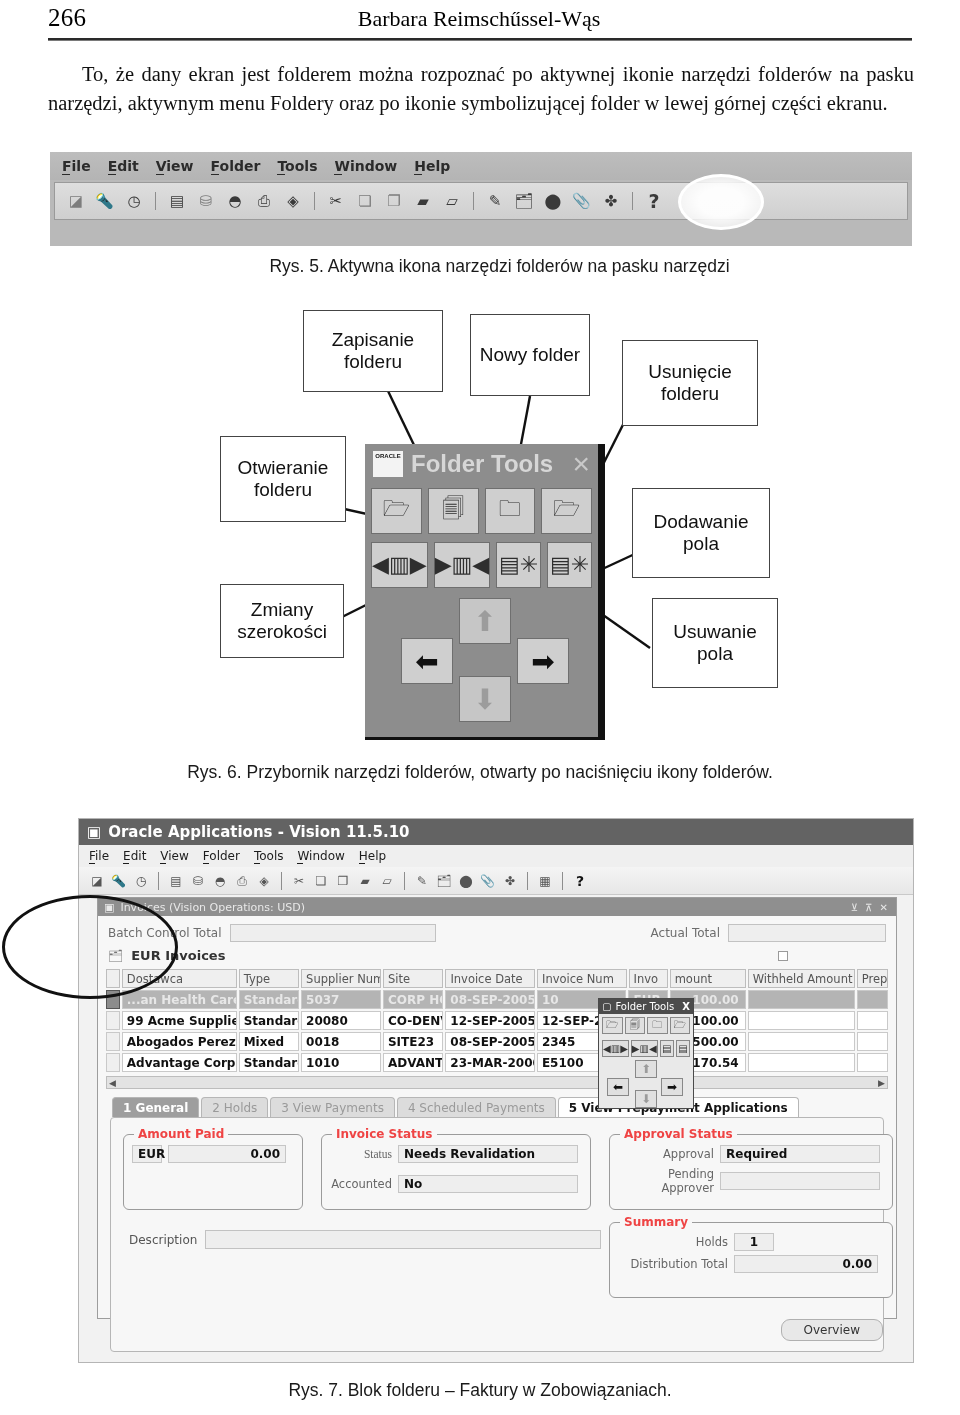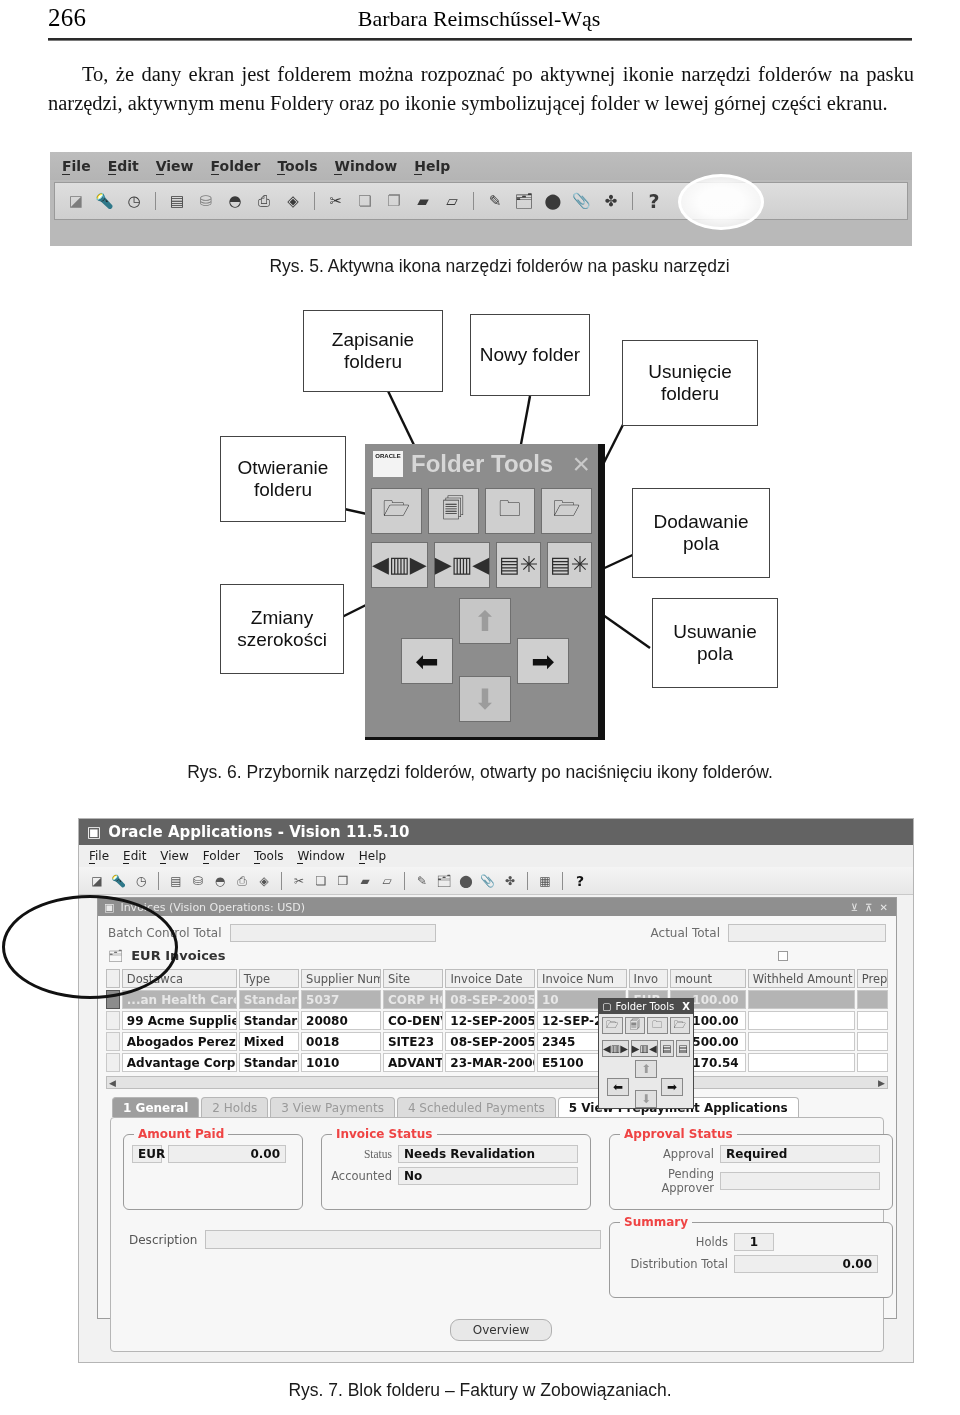--- a/index.html
+++ b/index.html
@@ -203,21 +203,21 @@
     font-size:12px; font-weight:700; color:#ef4444;
   }
   .frow { display:flex; align-items:center; gap:6px; margin: 10px 8px 0 8px; }
   .frow .fl { font-size:11.5px; color:#666; text-align:right; }
   .inp {
     background:#eeeeee; border:1px solid #c6c6c6; height:18px; font-size:12px;
     font-weight:700; color:#111; display:flex; align-items:center; padding:0 5px;
   }
   .inp.num { justify-content:flex-end; }
   .ovw {
-    position:absolute; left:8px; right:0; bottom:10px; display:flex; justify-content:center;
+    position:absolute; left:8px; right:0; bottom:10px; display:flex; justify-content:flex-end;
   }
   .ovw button {
     font-family:"DejaVu Sans",sans-serif; font-size:12px; color:#333;
     background:#e8e8e8; border:1px solid #b0b0b0; border-radius:9px;
     padding: 3px 22px;
   }
   
   .o-ftools {
     position:absolute; left:500px; top:100px; width:96px; z-index: 6;
     background:#e9e9e9; border:1px solid #4a4a4a;
@@ -322,21 +322,21 @@
 folderu</span>
   </div>
   <div class="callout" style="left:220px; top:140px; width:126px; height:86px;">
     <span style="white-space:pre-line">Otwieranie
 folderu</span>
   </div>
   <div class="callout" style="left:632px; top:192px; width:138px; height:90px;">
     <span style="white-space:pre-line">Dodawanie
 pola</span>
   </div>
-  <div class="callout" style="left:220px; top:288px; width:124px; height:90px;">
+  <div class="callout" style="left:220px; top:288px; width:124px; height:74px;">
     <span style="white-space:pre-line">Zmiany
 szerokości</span>
   </div>
   <div class="callout" style="left:652px; top:302px; width:126px; height:90px;">
     <span style="white-space:pre-line">Usuwanie
 pola</span>
   </div>
 
   <div class="ftools">
     <div class="ft-title">
@@ -554,21 +554,21 @@
           <span class="inp num" style="width:118px;">0.00</span>
         </div>
       </div>
 
       <div class="group" style="left:210px; top:16px; width:270px; height:76px;">
         <span class="gl">Invoice Status</span>
         <div class="frow">
           <span class="fl" style="width:62px;font-family:Liberation Serif, serif;">Status</span>
           <span class="inp" style="width:180px;">Needs Revalidation</span>
         </div>
-        <div class="frow" style="margin-top:4px;">
+        <div class="frow" style="margin-top:12px;">
           <span class="fl" style="width:62px;">Accounted</span>
           <span class="inp" style="width:180px;">No</span>
         </div>
       </div>
 
       <div class="group" style="left:498px; top:16px; width:284px; height:76px;">
         <span class="gl">Approval Status</span>
         <div class="frow">
           <span class="fl" style="width:96px;">Approval</span>
           <span class="inp" style="width:160px;">Required</span>

